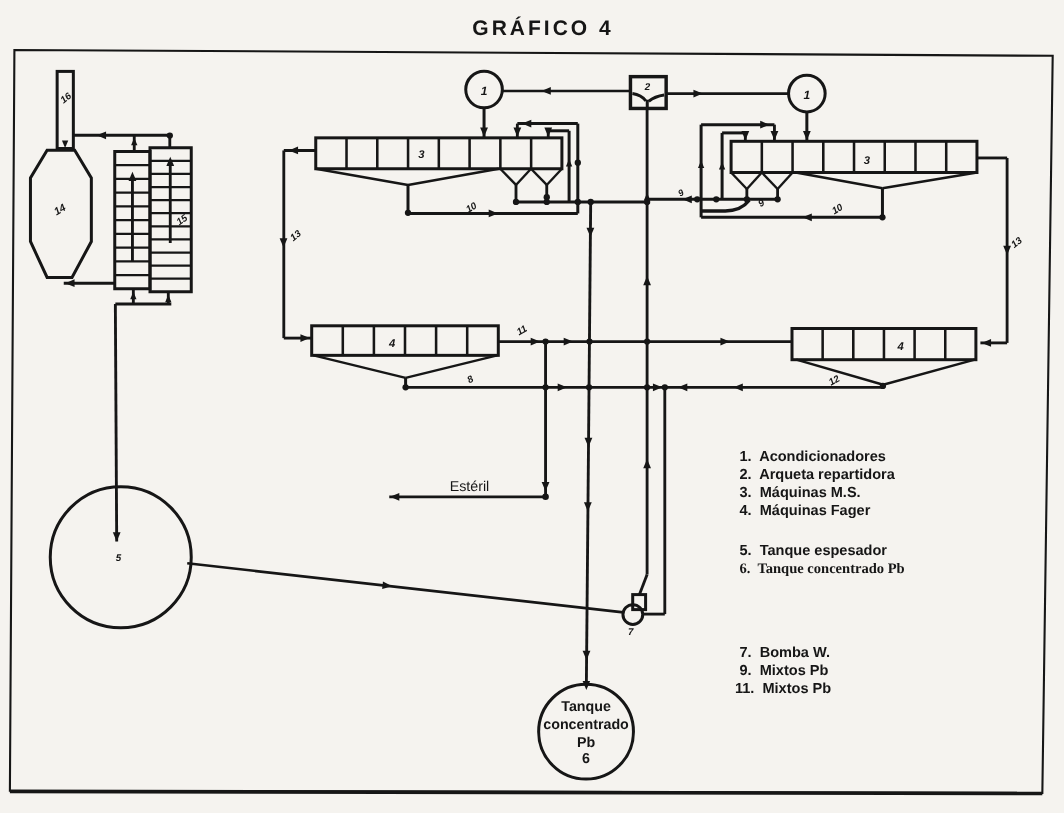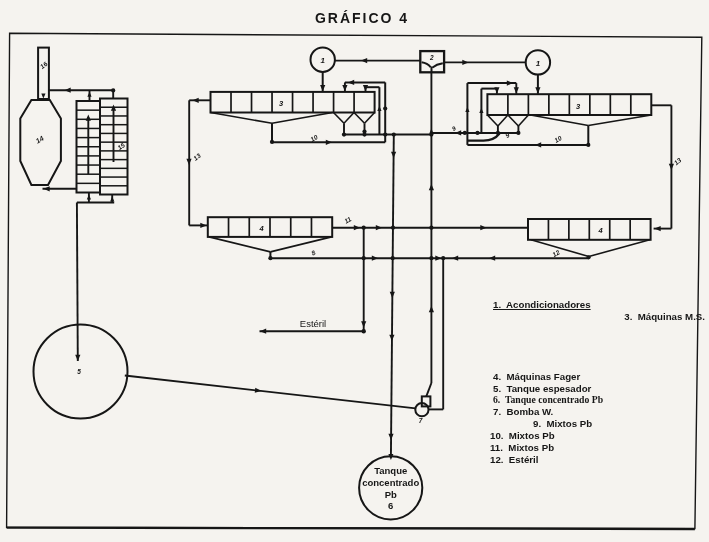--- a/index.html
+++ b/index.html
@@ -393,23 +393,22 @@
       <circle cx="390.7" cy="487.8" r="31.6" fill="none" stroke="#161616" stroke-width="2.0"></circle>
       <polygon points="390.9,460.0 388.4,454.0 393.4,454.0" fill="#161616"></polygon>
       <text x="390.7" y="474" font-size="9.5" font-weight="bold" text-anchor="middle" fill="#161616">Tanque</text>
       <text x="390.7" y="486" font-size="9.5" font-weight="bold" text-anchor="middle" fill="#161616">concentrado</text>
       <text x="390.7" y="498" font-size="9.5" font-weight="bold" text-anchor="middle" fill="#161616">Pb</text>
       <text x="390.7" y="508.5" font-size="9.5" font-weight="bold" text-anchor="middle" fill="#161616">6</text>
     </g>
 </svg>
 
 <div id="legend">
-<div class="li" style="padding-left:3px;text-decoration:underline;">1.&nbsp; Acondicionadores</div>
-<div class="li" style="padding-left:3px;text-align:right;">3.&nbsp; Máquinas M.S.</div>
-<div class="li" style="padding-left:3px;margin-top:48px;">4.&nbsp; Máquinas Fager</div>
-<div class="li" style="padding-left:3px;">5.&nbsp; Tanque espesador</div>
+<div class="li" style="padding-left:3px;">1.&nbsp; Acondicionadores</div>
+<div class="li" style="padding-left:3px;">2.&nbsp; Arqueta repartidora</div>
+<div class="li" style="padding-left:3px;">3.&nbsp; Máquinas M.S.</div>
+<div class="li" style="padding-left:3px;">4.&nbsp; Máquinas Fager</div>
+<div class="li" style="padding-left:3px;margin-top:16px;">5.&nbsp; Tanque espesador</div>
 <div class="li" style="padding-left:3px;font-family:Liberation Serif, serif;">6.&nbsp; Tanque concentrado Pb</div>
-<div class="li" style="padding-left:3px;">7.&nbsp; Bomba W.</div>
-<div class="li" style="padding-left:3px;margin-left:40px;">9.&nbsp; Mixtos Pb</div>
-<div class="li" style="">10.&nbsp; Mixtos Pb</div>
+<div class="li" style="padding-left:3px;margin-top:44px;">7.&nbsp; Bomba W.</div>
+<div class="li" style="padding-left:3px;">9.&nbsp; Mixtos Pb</div>
 <div class="li" style="">11.&nbsp; Mixtos Pb</div>
-<div class="li" style="">12.&nbsp; Estéril</div>
 </div>
 
 </body></html>

